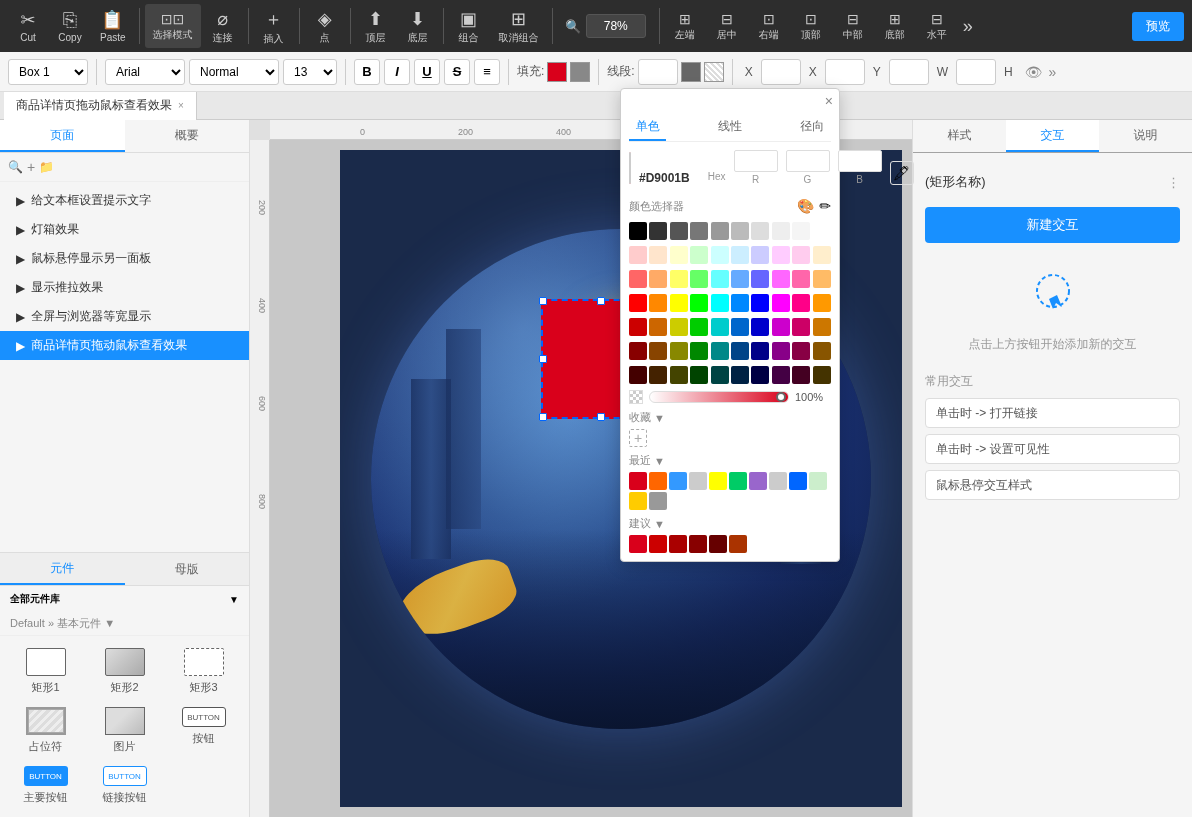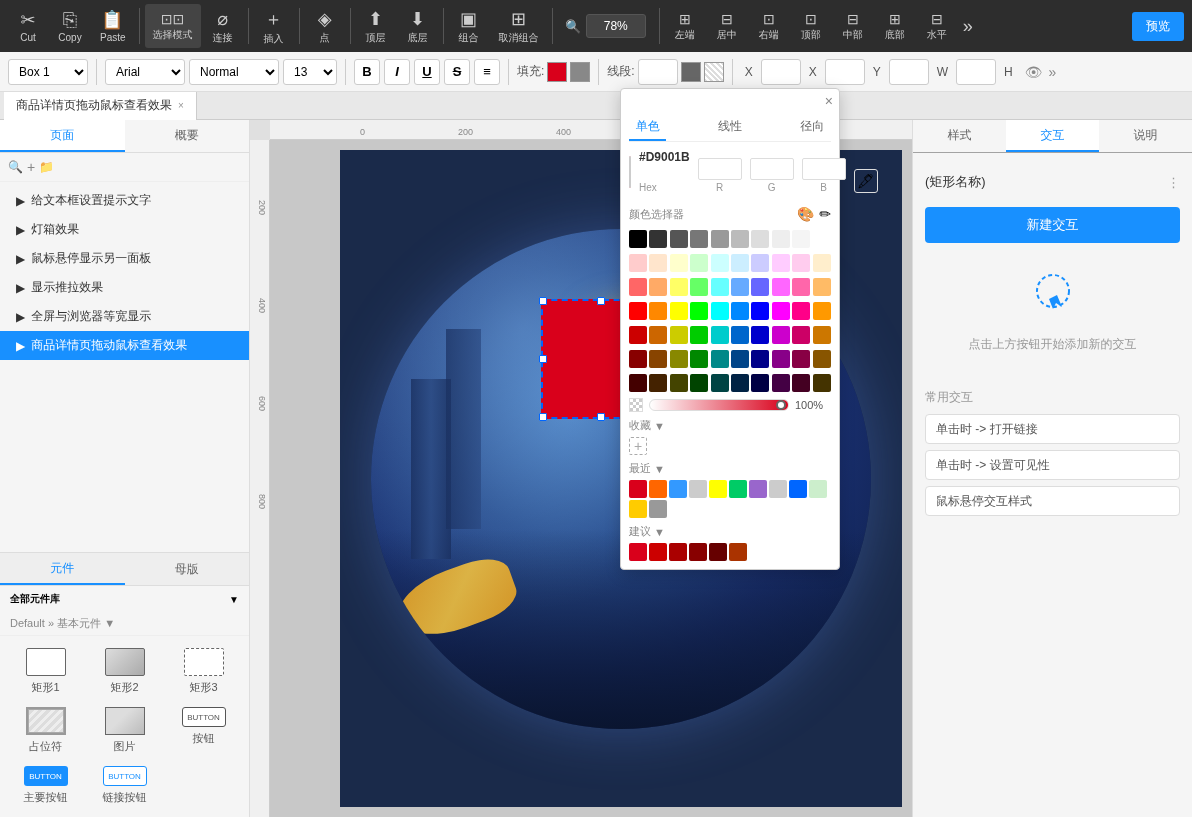--- a/index.html
+++ b/index.html
@@ -295,21 +295,21 @@
     .interaction-hint {
       display: flex;
       flex-direction: column;
       align-items: center;
       padding: 20px;
       gap: 8px;
       color: #999;
       font-size: 12px;
     }
     .hint-icon { font-size: 36px; color: #1890ff; }
-    .common-interactions { margin-top: 16px; }
+    .common-interactions { }
     .common-title { font-size: 12px; color: #999; margin-bottom: 8px; }
     .common-item {
       width: 100%;
       height: 30px;
       border: 1px solid #ddd;
       border-radius: 4px;
       background: white;
       font-size: 12px;
       cursor: pointer;
       margin-bottom: 6px;
@@ -365,21 +365,20 @@
     }
     .cp-swatch {
       width: 32px;
       height: 32px;
       background: #D9001B;
       border: 1px solid #ccc;
       border-radius: 2px;
     }
     .cp-hex-row {
       display: flex;
-      flex-direction: column;
       gap: 18px;
     }
     .cp-hex { font-size: 12px; font-weight: bold; color: #333; }
     .cp-hex-label { font-size: 10px; color: #999; }
     .cp-rgb-field {
       display: flex;
       flex-direction: column;
       align-items: center;
       gap: 2px;
     }

